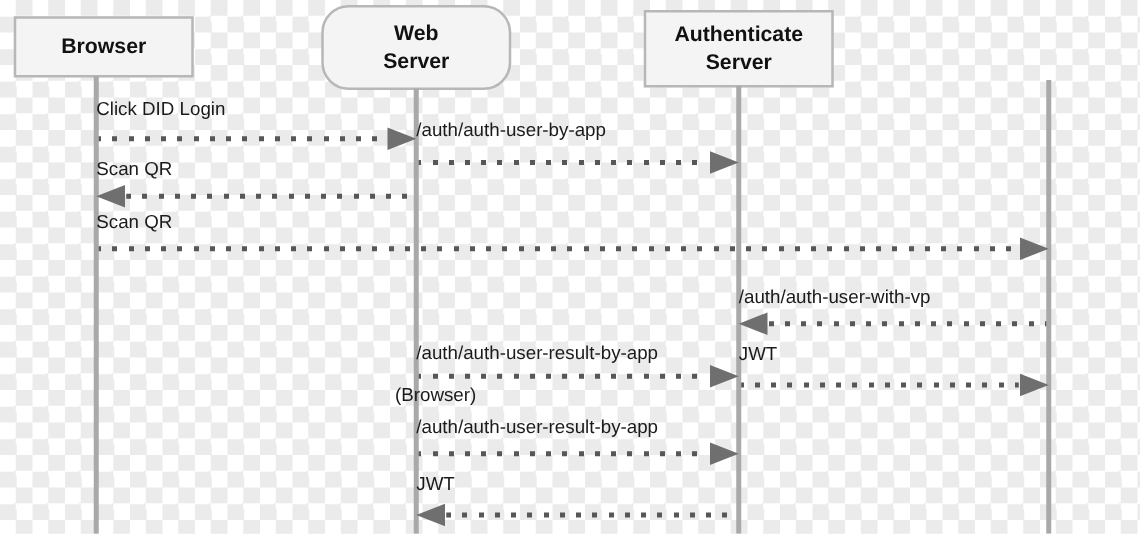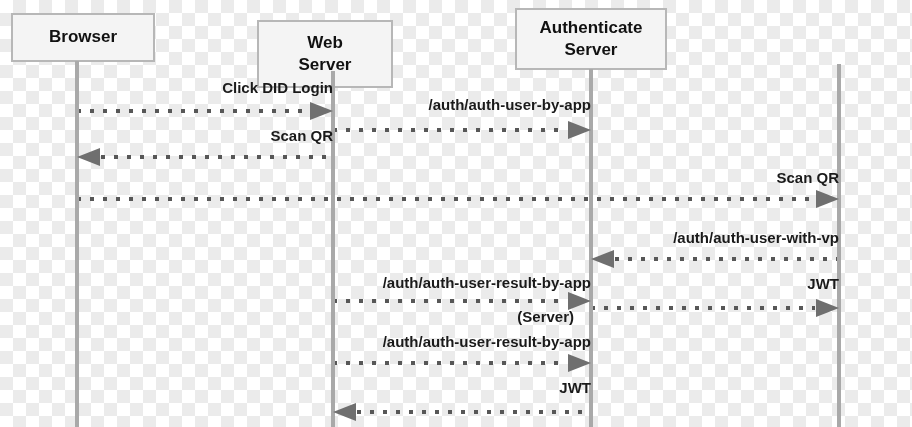--- a/index.html
+++ b/index.html
@@ -18,36 +18,36 @@
     position:absolute;
     box-sizing:border-box;
     background:#f4f4f4;
     border:2px solid #b7b7b7;
     display:flex; align-items:center; justify-content:center;
     font-size:17px; font-weight:700; color:#111;
     text-align:center; white-space:pre-line; line-height:1.3;
     z-index:2;
   }
   .actor-browser { left:11px;  top:13px; width:144px; height:49px; }
-  .actor-web     { left:257px; top:20px;  width:136px; height:68px; }
+  .actor-web     { left:257px; top:4px;  width:152px; height:68px;border-radius:22px; }
   .actor-auth    { left:515px; top:8px;  width:152px; height:62px;text-align:center; }
   .actor-wallet  { left:773px; top:15px; width:130px; height:50px; }
 
   
   .lifeline { position:absolute; width:4px; background:#a9a9a9; z-index:2; }
   .ll-browser { left:75px;  top:61px; height:366px; }
   .ll-web     { left:331px; top:71px; height:356px; }
   .ll-auth    { left:589px; top:69px; height:358px; }
   .ll-wallet  { left:837px; top:64px; height:363px; }
 
   
   .msg { position:absolute; }
   .msg .lbl, .msg .sub {
     position:absolute; left:0; right:0;
-    text-align:right; font-size:15px; font-weight:700; color:#1a1a1a;
+    text-align:left; font-size:15px; font-weight:400; color:#1a1a1a;
     white-space:nowrap; z-index:3;
   }
   .msg .lbl { top:0; }
   .msg .sub { top:calc(var(--line) + 9px); transform:translateX(-17px); }
   .line-row { position:absolute; left:0; right:0; top:var(--line); height:4px; }
   .dots {
     position:absolute; top:0; height:4px; z-index:1;
     background:repeating-linear-gradient(to right,#575757 0 4px,transparent 4px 13px);
   }
   .right .dots { left:0; right:24px; }
@@ -130,21 +130,21 @@
       <div class="head"></div>
     </div>
   </div>
 
   <div class="msg m6 right">
     <div class="lbl">/auth/auth-user-result-by-app</div>
     <div class="line-row">
       <div class="dots"></div>
       <div class="head"></div>
     </div>
-    <div class="sub">(Server)</div>
+    <div class="sub">(Browser)</div>
   </div>
 
   <div class="msg m7 right">
     <div class="lbl">JWT</div>
     <div class="line-row">
       <div class="dots"></div>
       <div class="head"></div>
     </div>
   </div>
 

